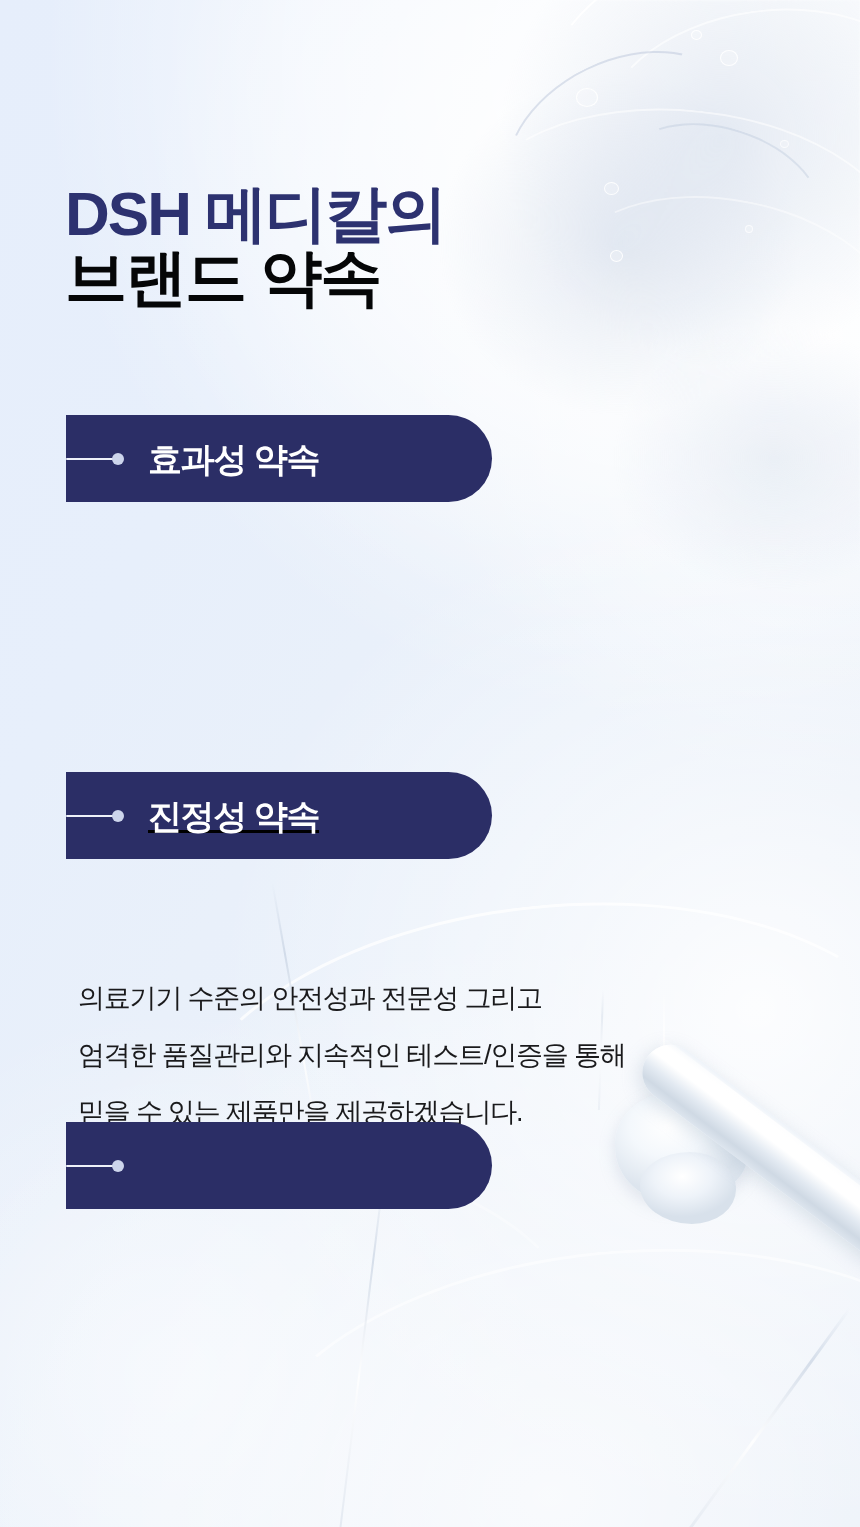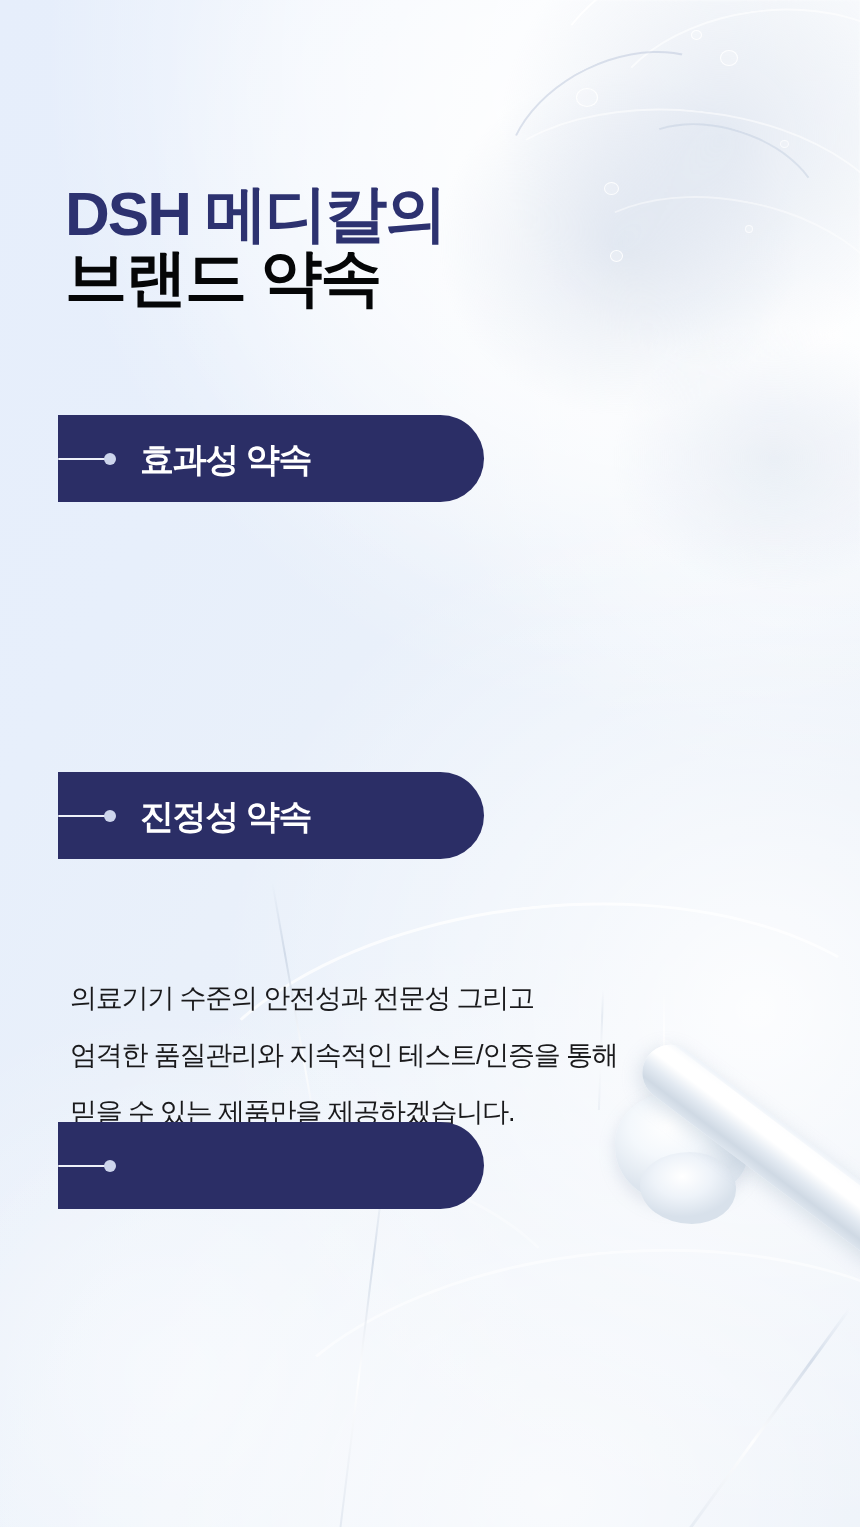--- a/index.html
+++ b/index.html
@@ -194,23 +194,23 @@
     top: 140px;
     font-size: 62px;
     font-weight: 700;
     line-height: 64px;
     letter-spacing: -2px;
     white-space: nowrap;
   }
   .headline .line1 { color: #2d3270; display: block; }
   .headline .line2 { color: #050607; display: block; }
 
-  .promise { position: absolute; left: 0; width: 815px; }
+  .promise { position: absolute; left: 8px; width: 815px; }
   .promise-1 { top: 415px; }
-  .promise-2 { top: 772px; }
+  .promise-2 { top: 772px; text-decoration: underline; }
   .promise-3 { top: 1122px; }
 
   .badge {
     position: relative;
     margin-left: 58px;
     width: 426px;
     height: 87px;
     background: #2b2e66;
     border-radius: 0 44px 44px 0;
     display: flex;

